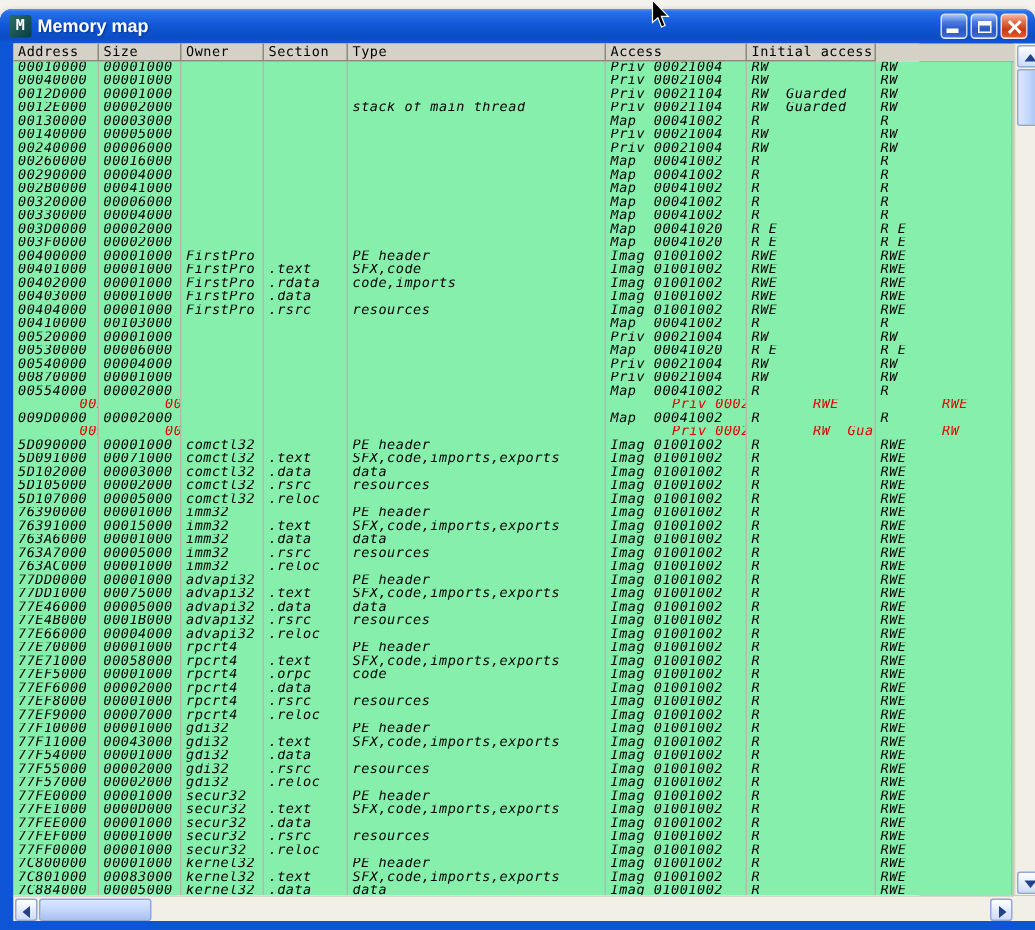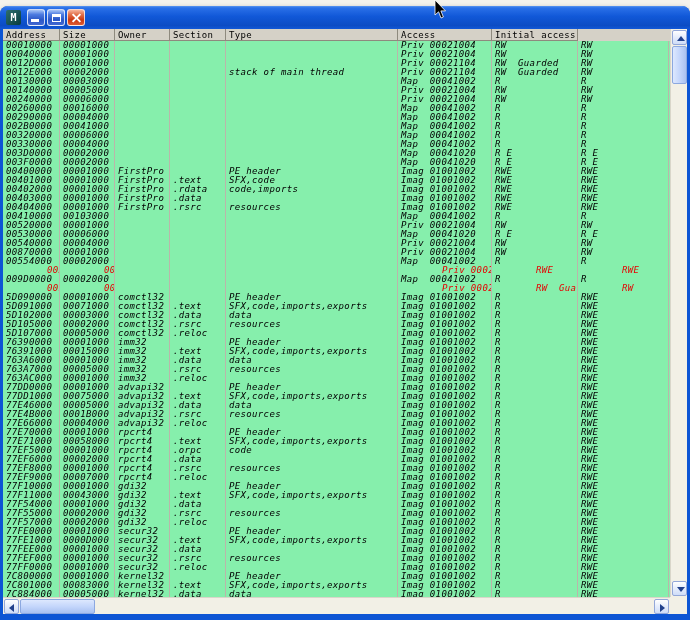--- a/index.html
+++ b/index.html
@@ -26,21 +26,21 @@
             border:1px solid rgba(255,255,255,.75); flex:none; cursor:default; }
   .btn-blue { background:linear-gradient(180deg,#a6c4f6 0%,#4d7be0 30%,#2b57c6 65%,#4268d2 100%); }
   .btn-red  { background:linear-gradient(180deg,#f6b39a 0%,#e2714c 30%,#cc3912 65%,#dd5b33 100%); }
   .glyph-min { position:absolute; left:3px; bottom:3px; width:8px; height:3px; background:#fff; }
   .glyph-max { position:absolute; left:4px; top:4px; width:9px; height:8px;
                border:1px solid #fff; border-top:3px solid #fff; }
   .glyph-x1,.glyph-x2 { position:absolute; left:3px; top:7px; width:11px; height:2px; background:#fff; }
   .glyph-x1 { transform:rotate(45deg); } .glyph-x2 { transform:rotate(-45deg); }
 
   
-  .client { position:absolute; left:3px; top:23px; width:604px; height:585px;
+  .client { position:absolute; left:9px; top:23px; width:604px; height:585px;
             background:#f1f0ea; display:flex; }
   .content { width:667px; flex:none; }
 
   .grid-cols { display:grid;
      grid-template-columns:57px 55px 55px 56px 172px 94px 86px 91px; }
 
   .header-row { height:12px; background:#d5d1c7; }
   .hcell { font-size:9px; line-height:12px; letter-spacing:.35px; color:#000;
            padding-left:3px; white-space:pre; overflow:hidden;
            border-right:1px solid #8e8a7e; border-bottom:1px solid #8e8a7e; }
@@ -84,20 +84,21 @@
 </style>
 </head>
 <body>
 
 <div class="stage">
 
   <div class="window">
 
     <div class="titlebar">
       <div class="win-icon">M</div>
+      <div class="win-title">Memory map</div>
       <div class="tb-btn btn-blue">
         <span class="glyph-min"></span>
       </div>
       <div class="tb-btn btn-blue">
         <span class="glyph-max"></span>
       </div>
       <div class="tb-btn btn-red">
         <span class="glyph-x1"></span>
         <span class="glyph-x2"></span>
       </div>

